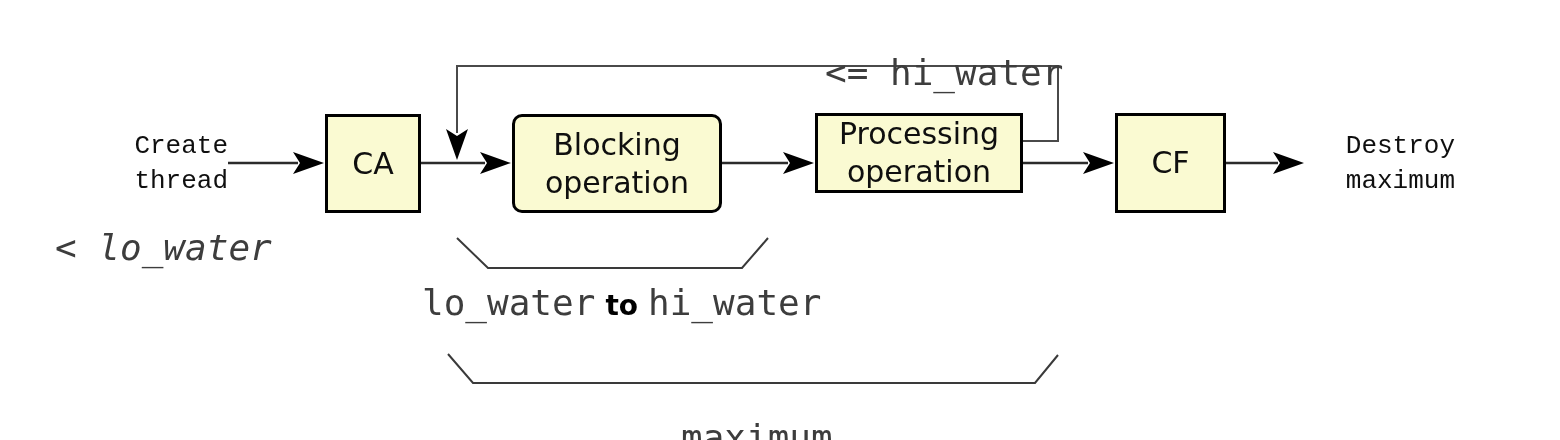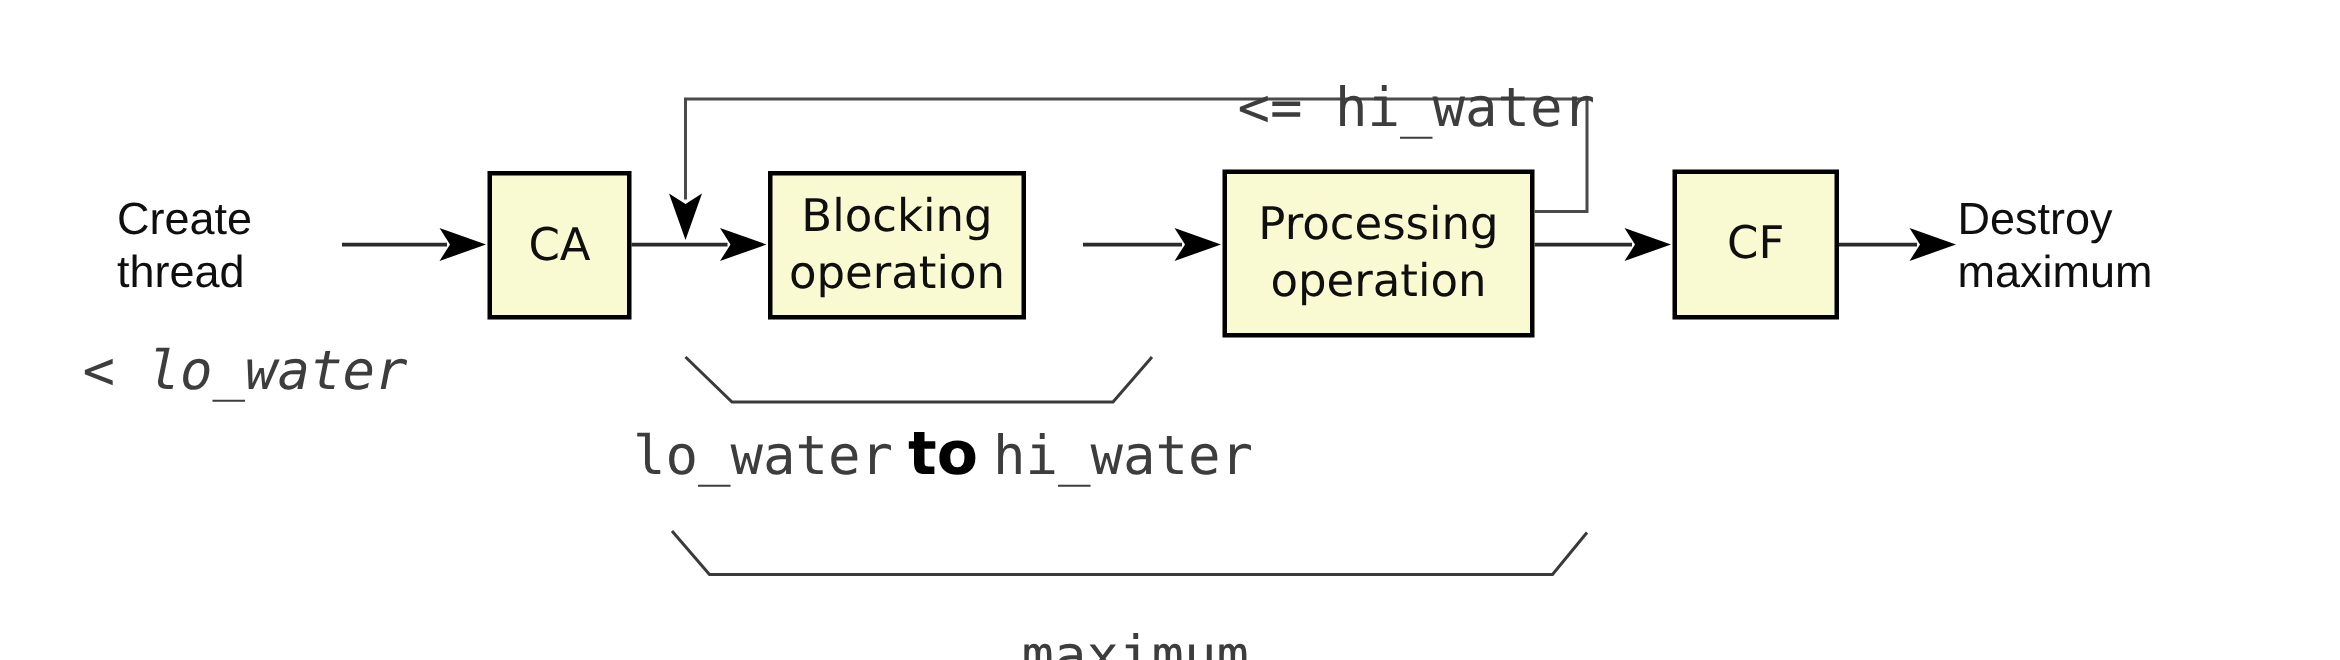--- a/index.html
+++ b/index.html
@@ -19,42 +19,42 @@
   .node{
     position:absolute;box-sizing:border-box;
     background:var(--box-fill);
     border:3px solid var(--box-border);
     display:flex;align-items:center;justify-content:center;
     text-align:center;
     font-family:"DejaVu Sans",sans-serif;
     font-size:30px;line-height:38px;color:var(--sans-text);
   }
   .node-ca{left:325px;top:114px;width:96px;height:99px;}
-  .node-blocking{left:512px;top:114px;width:172px;height:99px;padding:0 24px;}
-  .node-processing{left:815px;top:113px;width:208px;height:112px;padding:0 6px;}
+  .node-blocking{left:512px;top:114px;width:210px;height:99px;padding:0 24px;border-radius:10px;}
+  .node-processing{left:815px;top:113px;width:208px;height:80px;padding:0 6px;}
   .node-cf{left:1115px;top:113px;width:111px;height:100px;}
   .sans-label{
-    position:absolute;font-family:Liberation Sans, sans-serif;
-    font-size:30px;line-height:35px;color:var(--sans-text);
-    text-align:left;
+    position:absolute;font-family:Liberation Mono, monospace;
+    font-size:26px;line-height:35px;color:var(--sans-text);
+    text-align:right;
   }
   .label-create{left:78px;top:129px;width:150px;}
   .label-destroy{left:1305px;top:129px;width:150px;}
   .mono-label{
     position:absolute;font-family:"DejaVu Sans Mono",monospace;
     font-size:36px;line-height:40px;color:var(--mono-text);
     white-space:nowrap;
   }
   .label-le-hi-water{left:825px;top:6px;margin-top:47px;}
   .label-lt-lo-water{left:55px;top:228px;font-style:italic;}
   .label-gt-hi-water{left:1037px;top:226px;}
   .label-range{left:422px;top:283px;}
   .label-range .range-to{
     font-family:"DejaVu Sans",sans-serif;font-weight:bold;
-    font-size:40px;color:#000;margin:0 10px;
+    font-size:28px;color:#000;margin:0 10px;
   }
   .label-maximum{left:681px;top:398px;margin-top:20px;}
   .flow-line{stroke:var(--line);stroke-width:2.5;fill:none;}
   .arrow-head{fill:#000;stroke:none;}
   .feedback{stroke:var(--feedback-line);stroke-width:2;fill:none;}
   .brace{stroke:#3a3a3a;stroke-width:2;fill:none;}
 </style>
 </head>
 <body>
 

